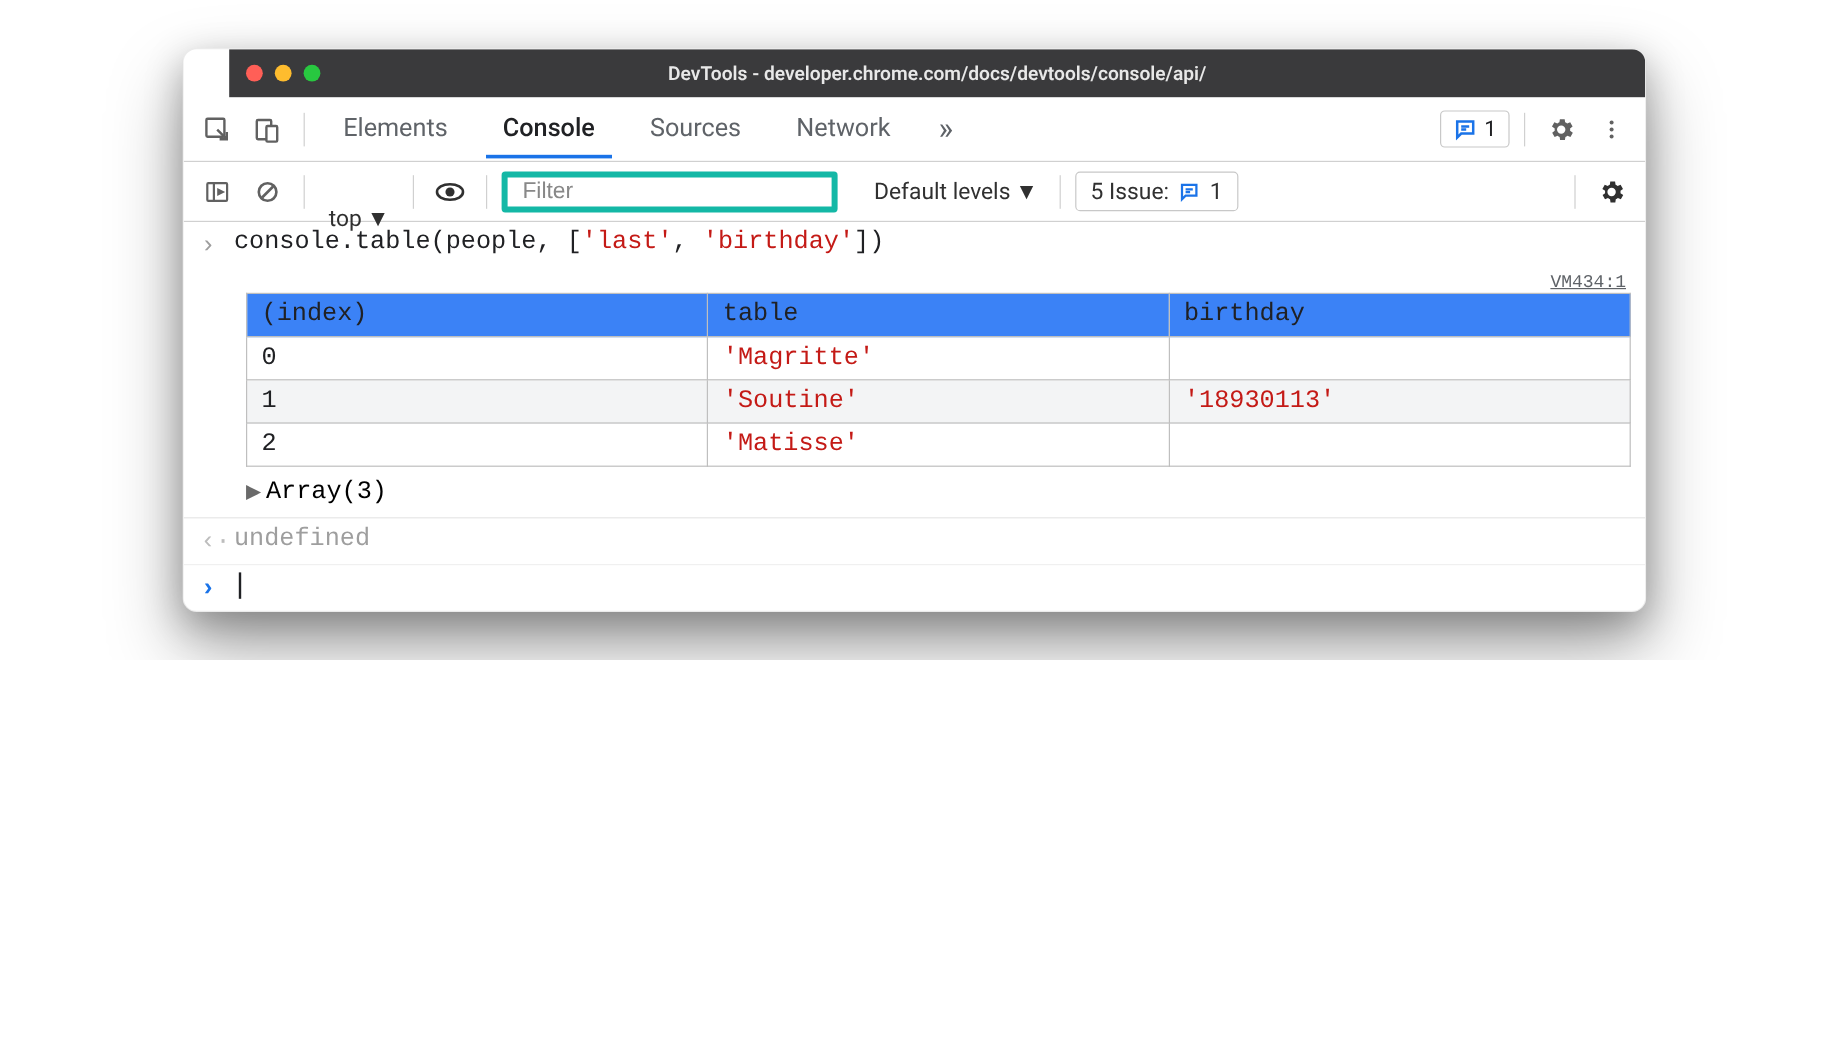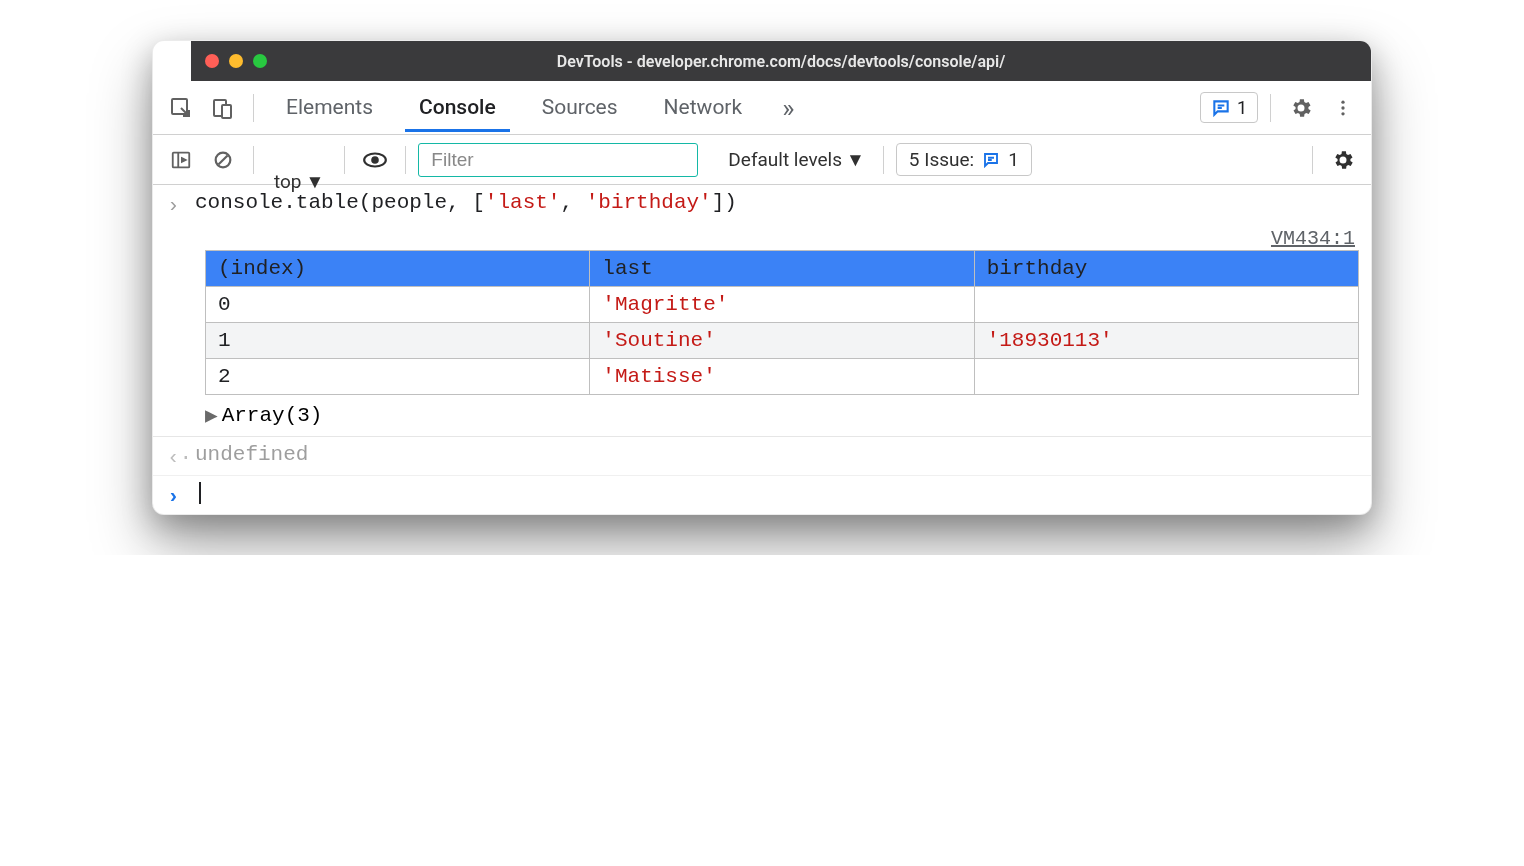--- a/index.html
+++ b/index.html
@@ -84,40 +84,40 @@
     display:flex; align-items:center; height:50px;
     padding:0 10px; gap:6px;
     border-bottom:1px solid #d0d0d0;
     font-size:19px; color:#5f6368;
   }
   .ctx {
     display:flex; align-items:center; gap:4px;
     padding:4px 8px; cursor:pointer; color:#303030;margin-top:44px;
   }
   .filter {
-    height:34px; border:1px solid #14b8a6; border-radius:3px;
+    height:34px; border:5px solid #14b8a6; border-radius:3px;
     font-size:19px; padding:0 12px; width:280px; color:#333;
   }
   .filter::placeholder { color:#888; }
   .levels { display:flex; align-items:center; gap:4px; cursor:pointer; color:#303030; padding:0 6px;}
   .issues-pill {
     display:flex; align-items:center; gap:8px;
     border:1px solid #c8c8c8; border-radius:4px;
     padding:4px 12px; color:#303030; cursor:pointer;
   }
   
   .console-body { font-family: Menlo, Consolas, "Courier New", monospace; font-size:21px; }
   .row { display:flex; align-items:flex-start; padding:6px 12px 6px 14px; border-bottom:1px solid #f0f0f0;}
   .gutter { width:28px; flex-shrink:0; color:#9e9e9e; display:flex; align-items:flex-start; padding-top:3px;}
   .blue-chevron { color:#1a73e8; font-weight:bold;}
   .code { flex:1; color:#202124; white-space:pre; }
   .str { color:#c41a16; }
   .source-link {
     color:#5f6368; text-decoration:underline;
-    padding:4px 16px 0 0; text-align:right; font-size:20px;
+    padding:4px 16px 0 0; text-align:right; font-size:15px;
   }
   .table-wrap { padding: 0 12px 4px 52px; }
   table.ct {
     width:100%; border-collapse:collapse; font-size:21px;
     border:1px solid #bfbfbf; table-layout:fixed;
   }
   table.ct th, table.ct td {
     border:1px solid #bfbfbf; padding:6px 12px; text-align:left;
     font-weight:normal; color:#202124;
   }
@@ -252,21 +252,21 @@
       <div class="code"><span>console.table(people, [</span><span class="str">'last'</span><span>, </span><span class="str">'birthday'</span><span>])</span></div>
     </div>
 
     <div class="source-link">VM434:1</div>
 
     <div class="table-wrap">
       <table class="ct">
         <thead>
           <tr>
             <th>(index)</th>
-            <th>last</th>
+            <th>table</th>
             <th>birthday</th>
           </tr>
         </thead>
         <tbody>
           <tr>
             <td>0</td>
             <td class="strcell">'Magritte'</td>
             <td class="strcell"></td>
           </tr>
           <tr>

